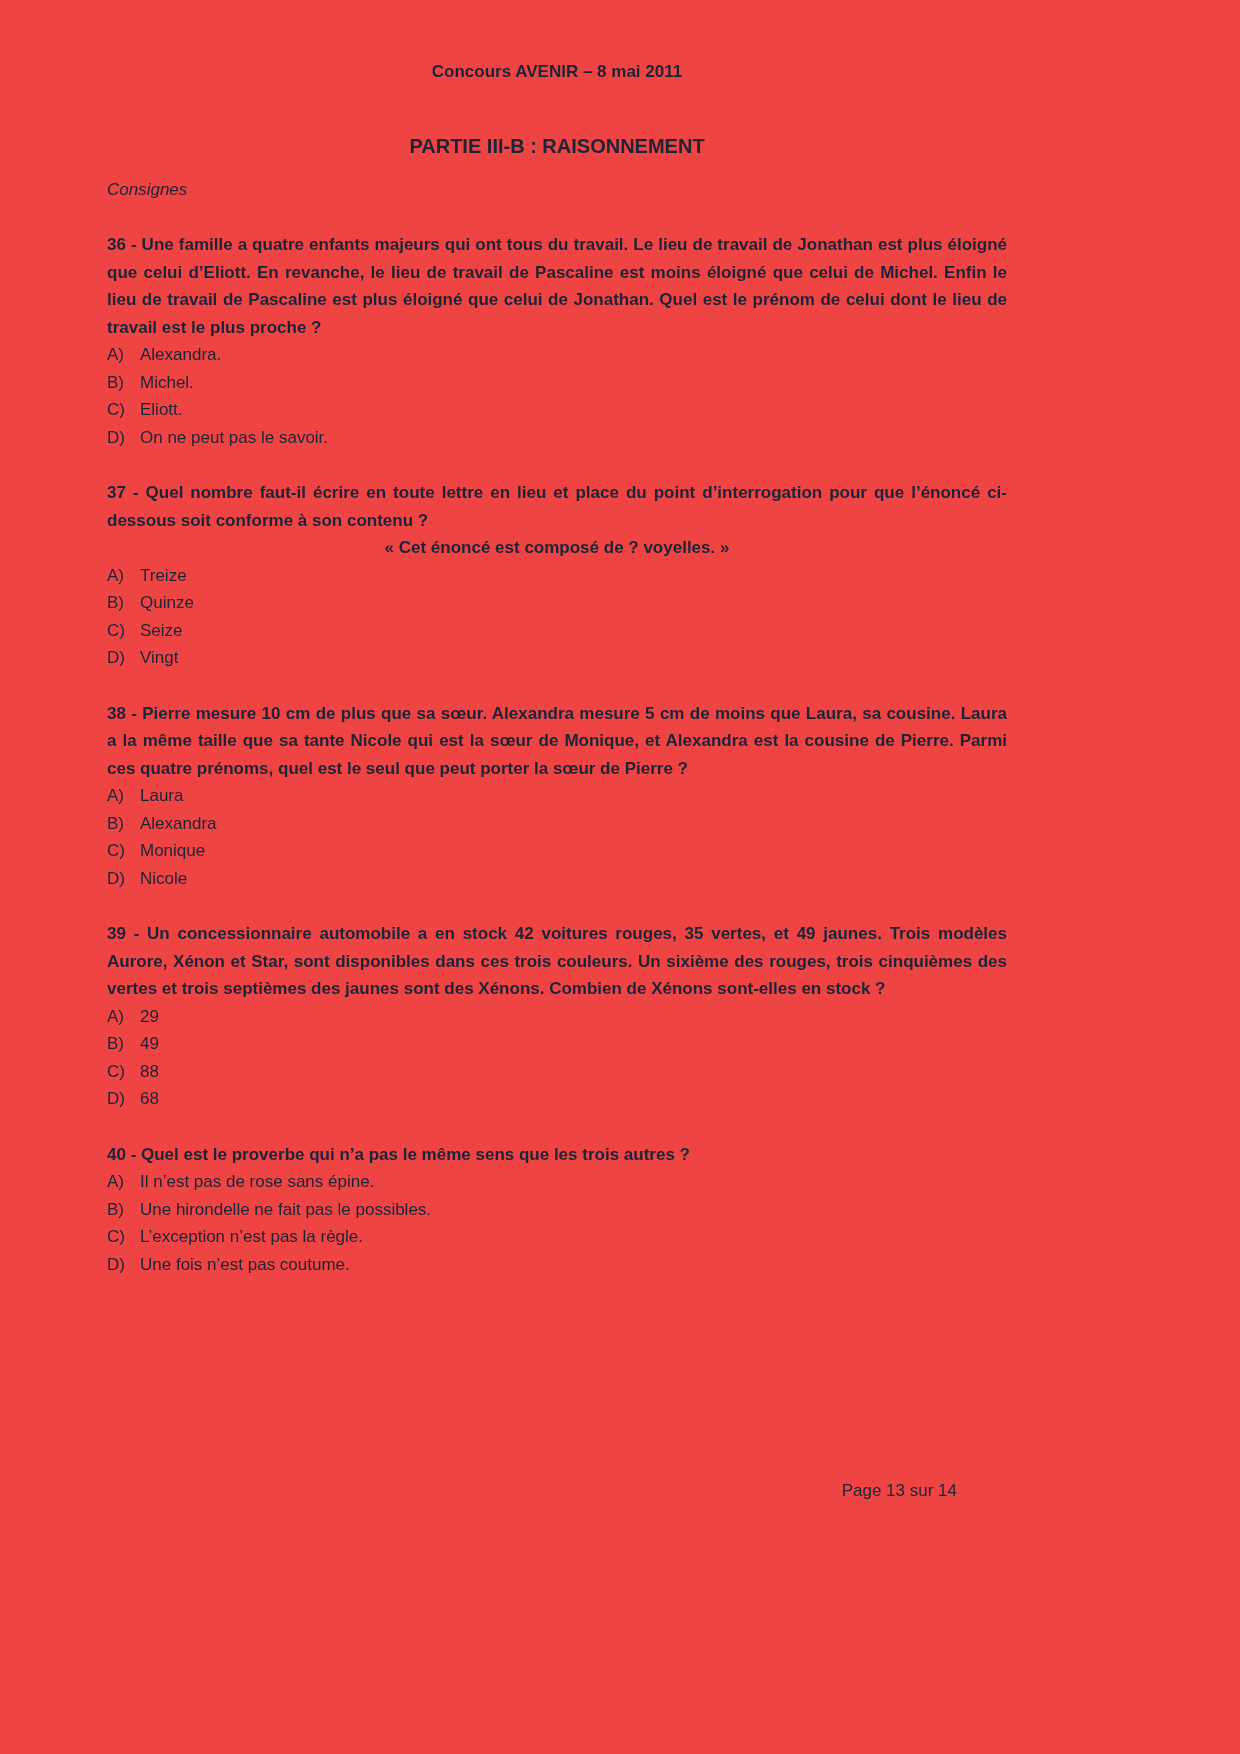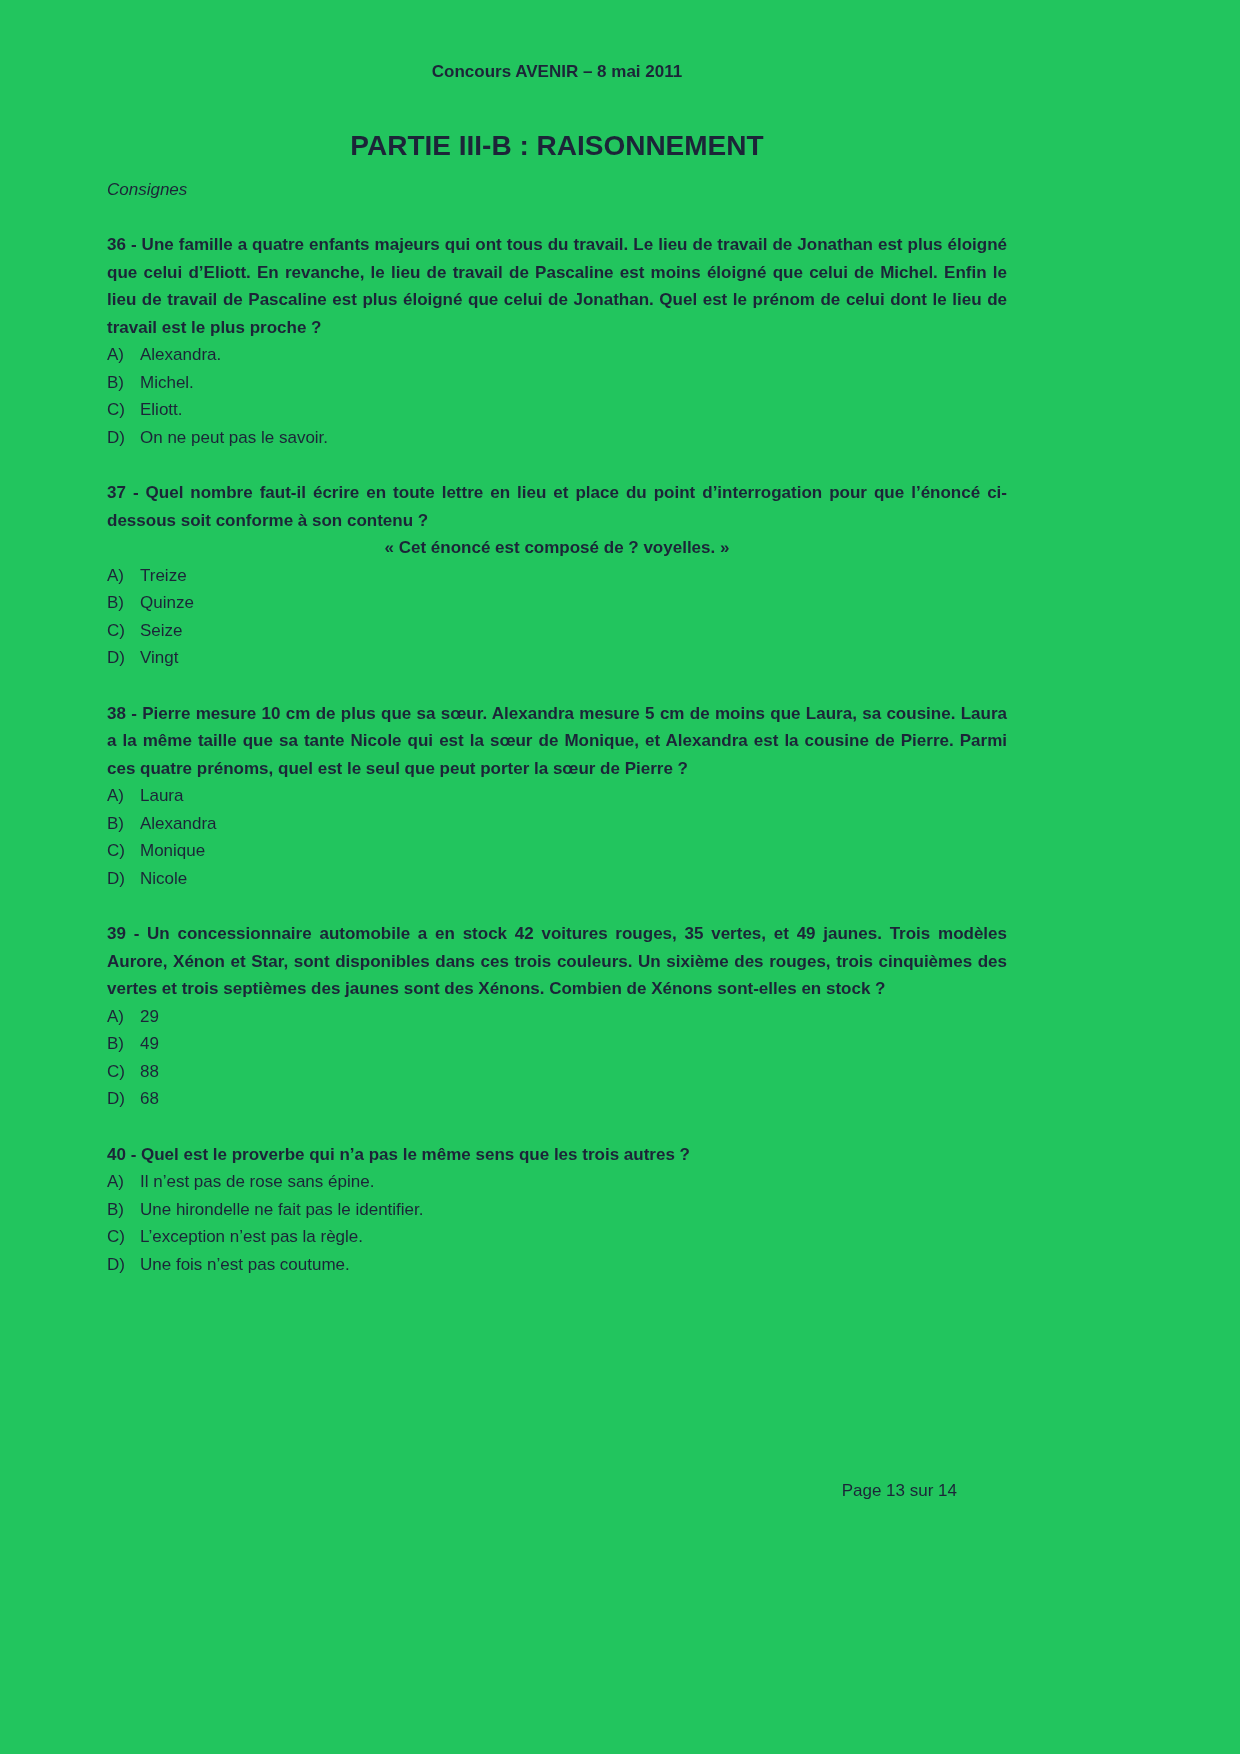--- a/index.html
+++ b/index.html
@@ -6,21 +6,21 @@
   html, body { margin: 0; padding: 0; }
   body {
     width: 1240px;
     height: 1754px;
     background: #ffffff;
   }
   .page {
     position: relative;
     width: 1240px;
     height: 1754px;
-    background: #22c55e;
+    background: #ef4444;
     font-family: "Liberation Sans", sans-serif;
     color: #1c2538;
     font-size: 17px;
     line-height: 27.5px;
     overflow: hidden;
   }
   .content {
     position: absolute;
     left: 107px;
     top: 58px;
@@ -28,21 +28,21 @@
   }
   p { margin: 0; }
   .doc-header {
     text-align: center;
     font-weight: 700;
   }
   .doc-title {
     margin: 46px 0 0 0;
     text-align: center;
     font-weight: 700;
-    font-size: 28px;
+    font-size: 20px;
     line-height: 28px;
   }
   .instructions {
     margin-top: 16px;
     font-weight: 400;
     font-style: italic;
     text-align: justify;
   }
   .question {
     margin-top: 28px;
@@ -171,21 +171,21 @@
 
     <section class="question">
       <p class="q-text">40 - Quel est le proverbe qui n’a pas le même sens que les trois autres ?</p>
       <div class="options">
         <div class="option">
           <span class="opt-letter">A)</span>
           <span class="opt-text">Il n’est pas de rose sans épine.</span>
         </div>
         <div class="option">
           <span class="opt-letter">B)</span>
-          <span class="opt-text">Une hirondelle ne fait pas le identifier.</span>
+          <span class="opt-text">Une hirondelle ne fait pas le possibles.</span>
         </div>
         <div class="option">
           <span class="opt-letter">C)</span>
           <span class="opt-text">L’exception n’est pas la règle.</span>
         </div>
         <div class="option">
           <span class="opt-letter">D)</span>
           <span class="opt-text">Une fois n’est pas coutume.</span>
         </div>
       </div>

